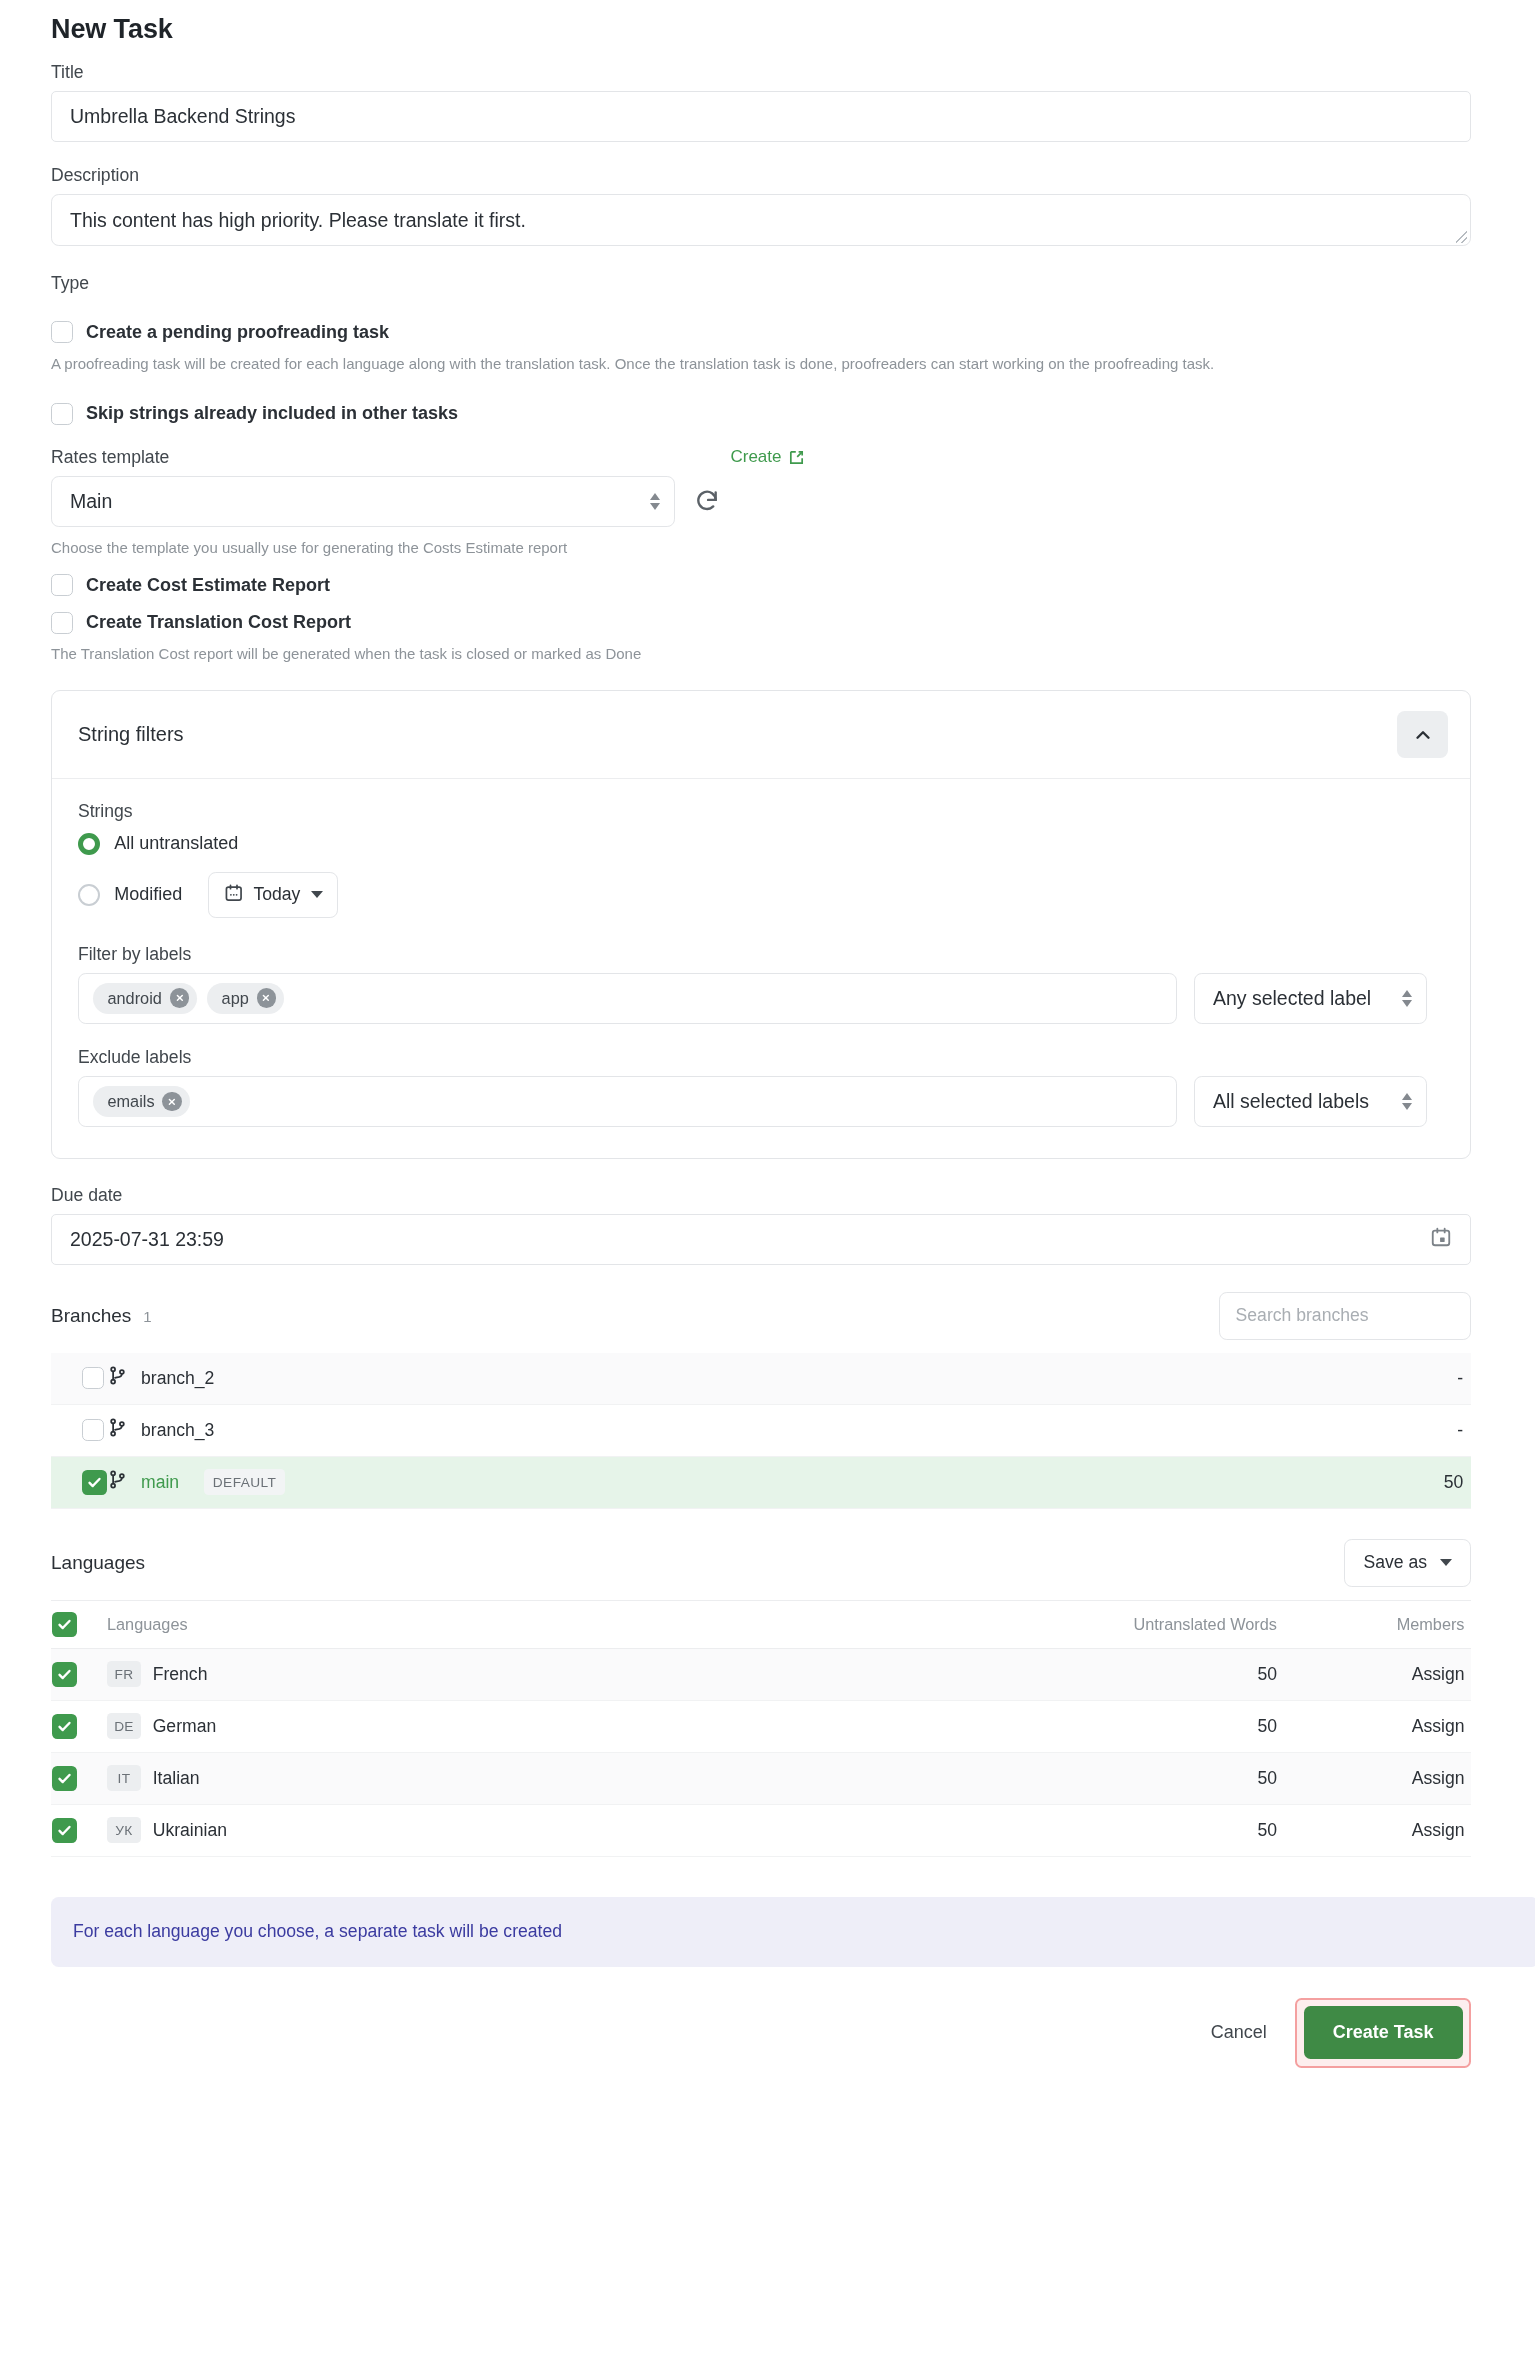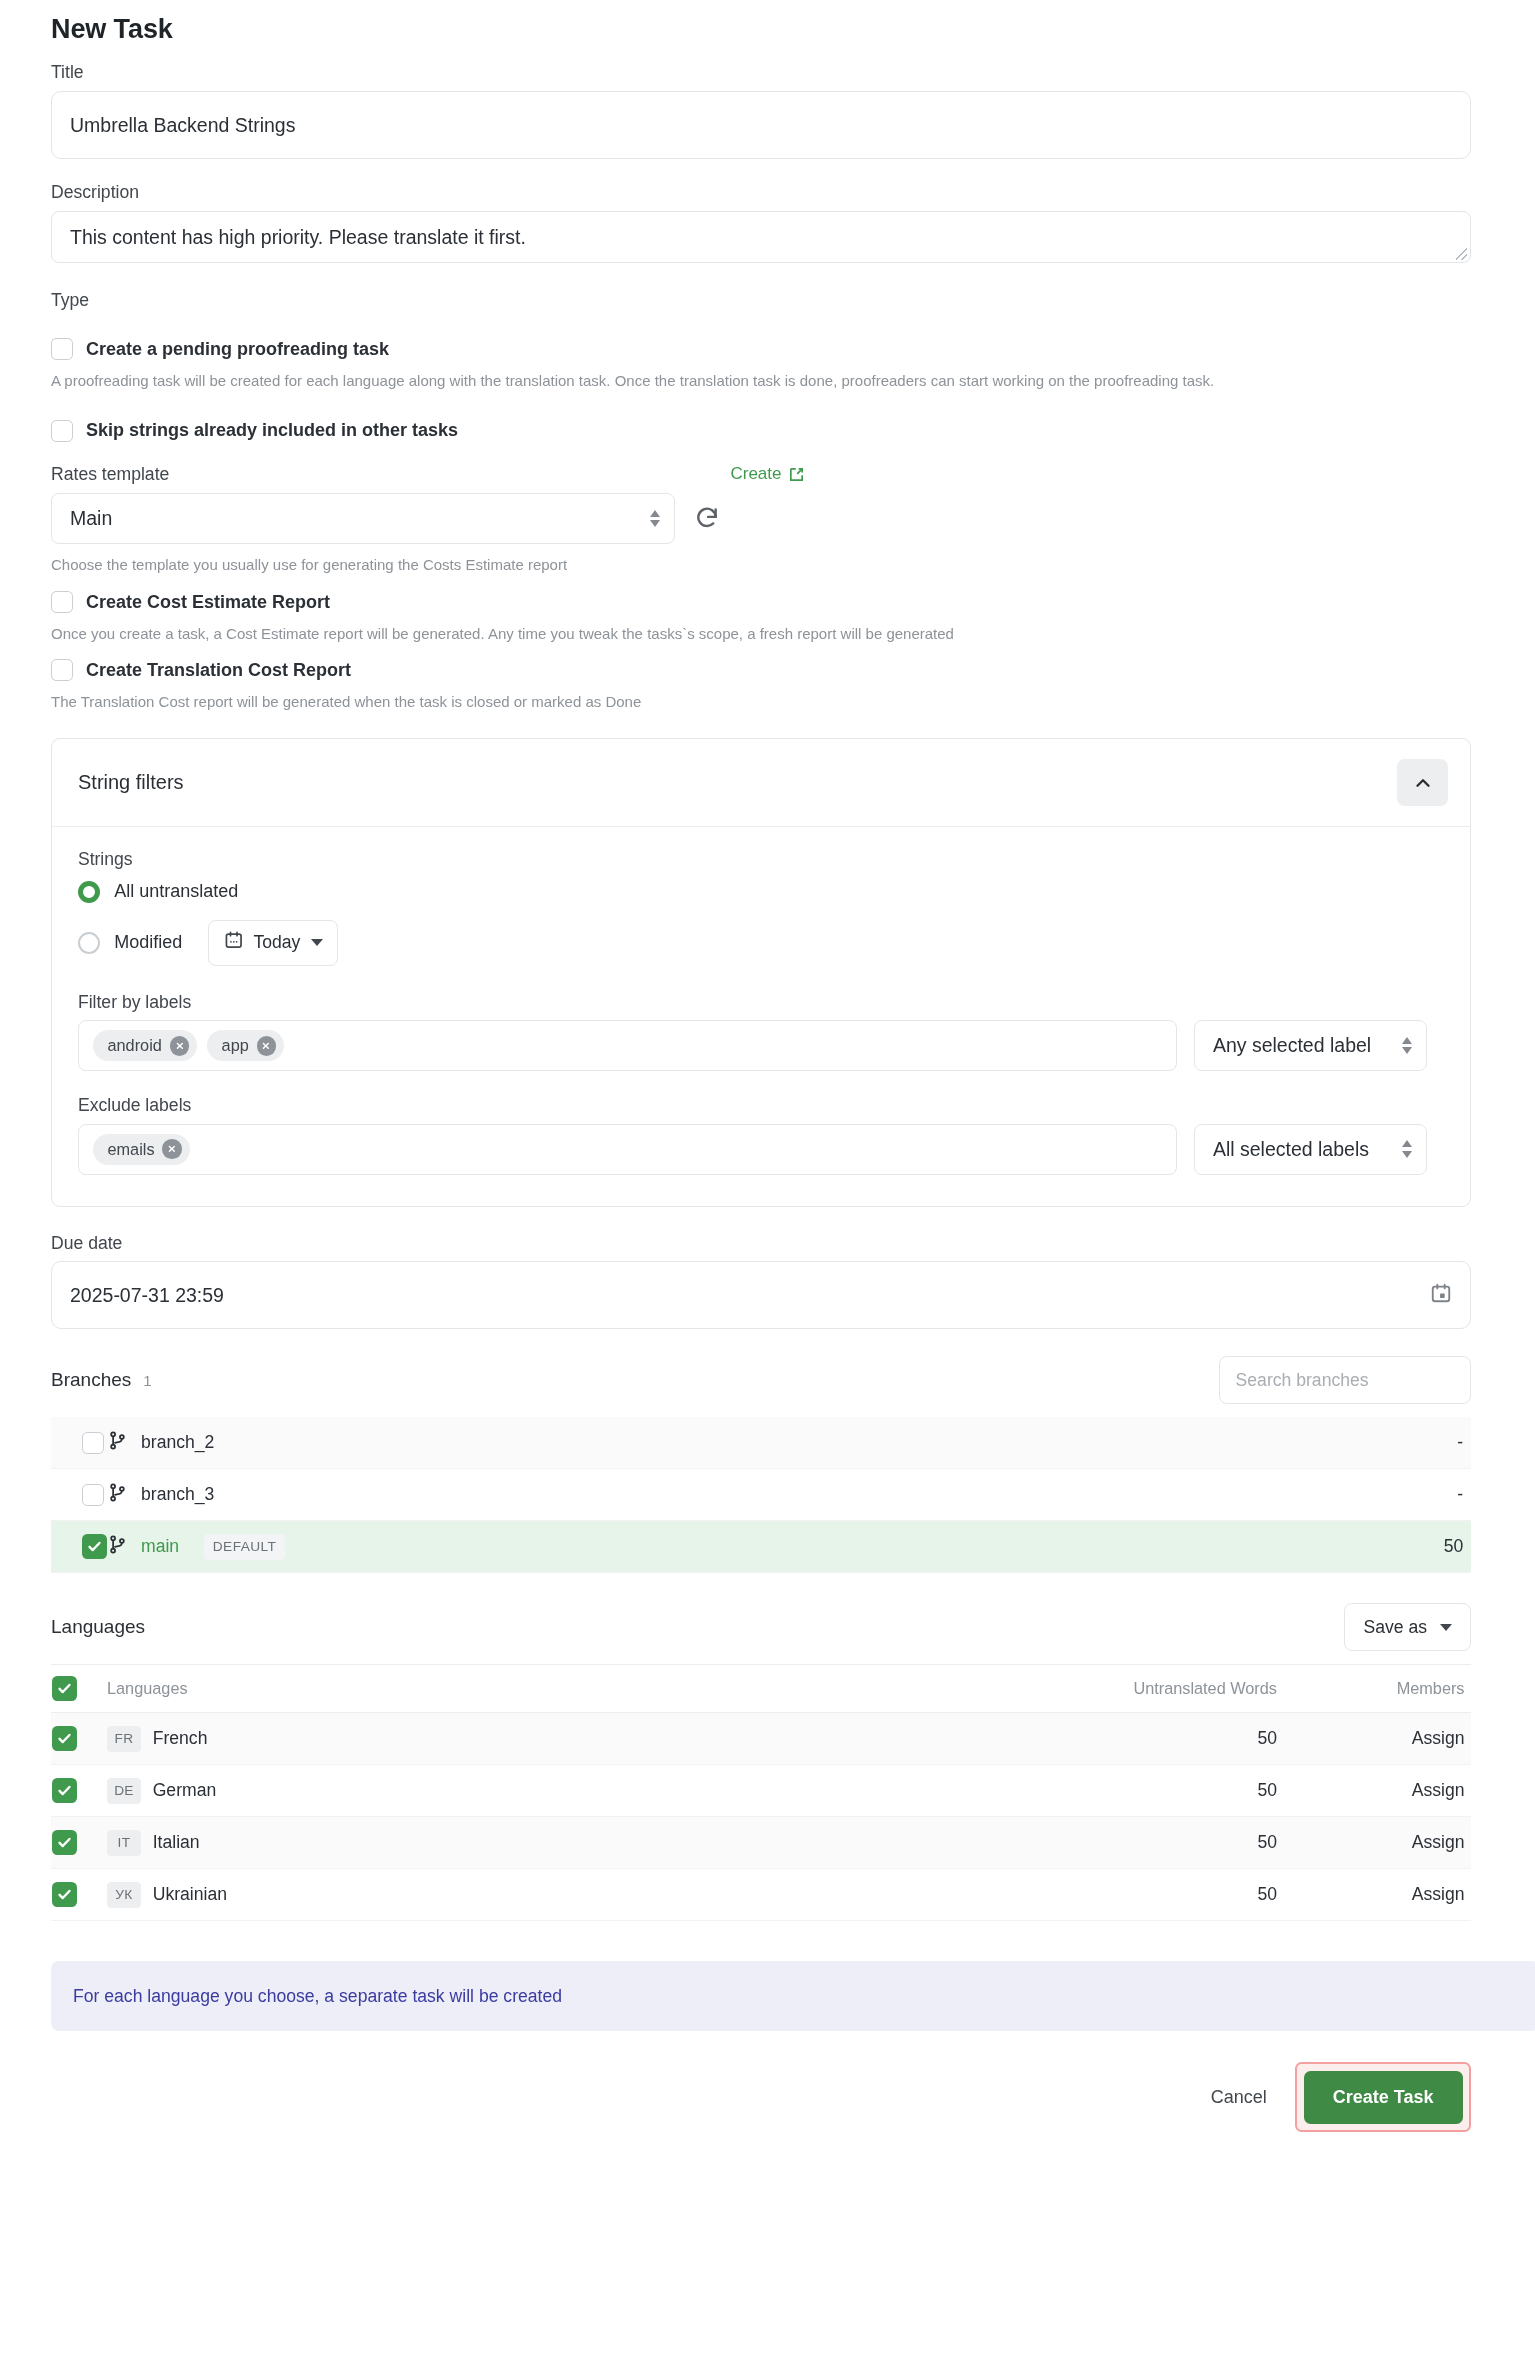--- a/index.html
+++ b/index.html
@@ -22,23 +22,23 @@
     color: #1f2429;
   }
   .field-label {
     font-size: 17.6px;
     color: #41474d;
     margin-bottom: 7.8px;
     display: block;
   }
   .input-box {
     width: 1420px;
-    height: 68px;
+    height: 51px;
     border: 1.3px solid #e3e5e8;
-    border-radius: 10px;
+    border-radius: 5px;
     background: #fff;
     display: flex;
     align-items: center;
     padding: 0 18px;
     font-size: 19.5px;
     color: #2b3036;
   }
   .textarea-box {
     width: 1420px;
     height: 52px;
@@ -343,21 +343,20 @@
             <path d="M20 4v7h-7"></path>
       </svg>
     </span>
   </div>
   <div class="help-text" style="margin-top:11.7px">Choose the template you usually use for generating the Costs Estimate report</div>
 
   <div style="margin-top:15.6px" class="chk-row">
     <span class="chk"></span>
     <span class="chk-label">Create Cost Estimate Report</span>
   </div>
-  <div class="help-text" style="margin-top:10.4px">Once you create a task, a Cost Estimate report will be generated. Any time you tweak the tasks`s scope, a fresh report will be generated</div>
 
   <div style="margin-top:15.6px" class="chk-row">
     <span class="chk"></span>
     <span class="chk-label">Create Translation Cost Report</span>
   </div>
   <div class="help-text" style="margin-top:10.4px">The Translation Cost report will be generated when the task is closed or marked as Done</div>
 
   <div class="card" style="margin-top:26px">
     <div class="card-head">
       <span class="card-title">String filters</span>

